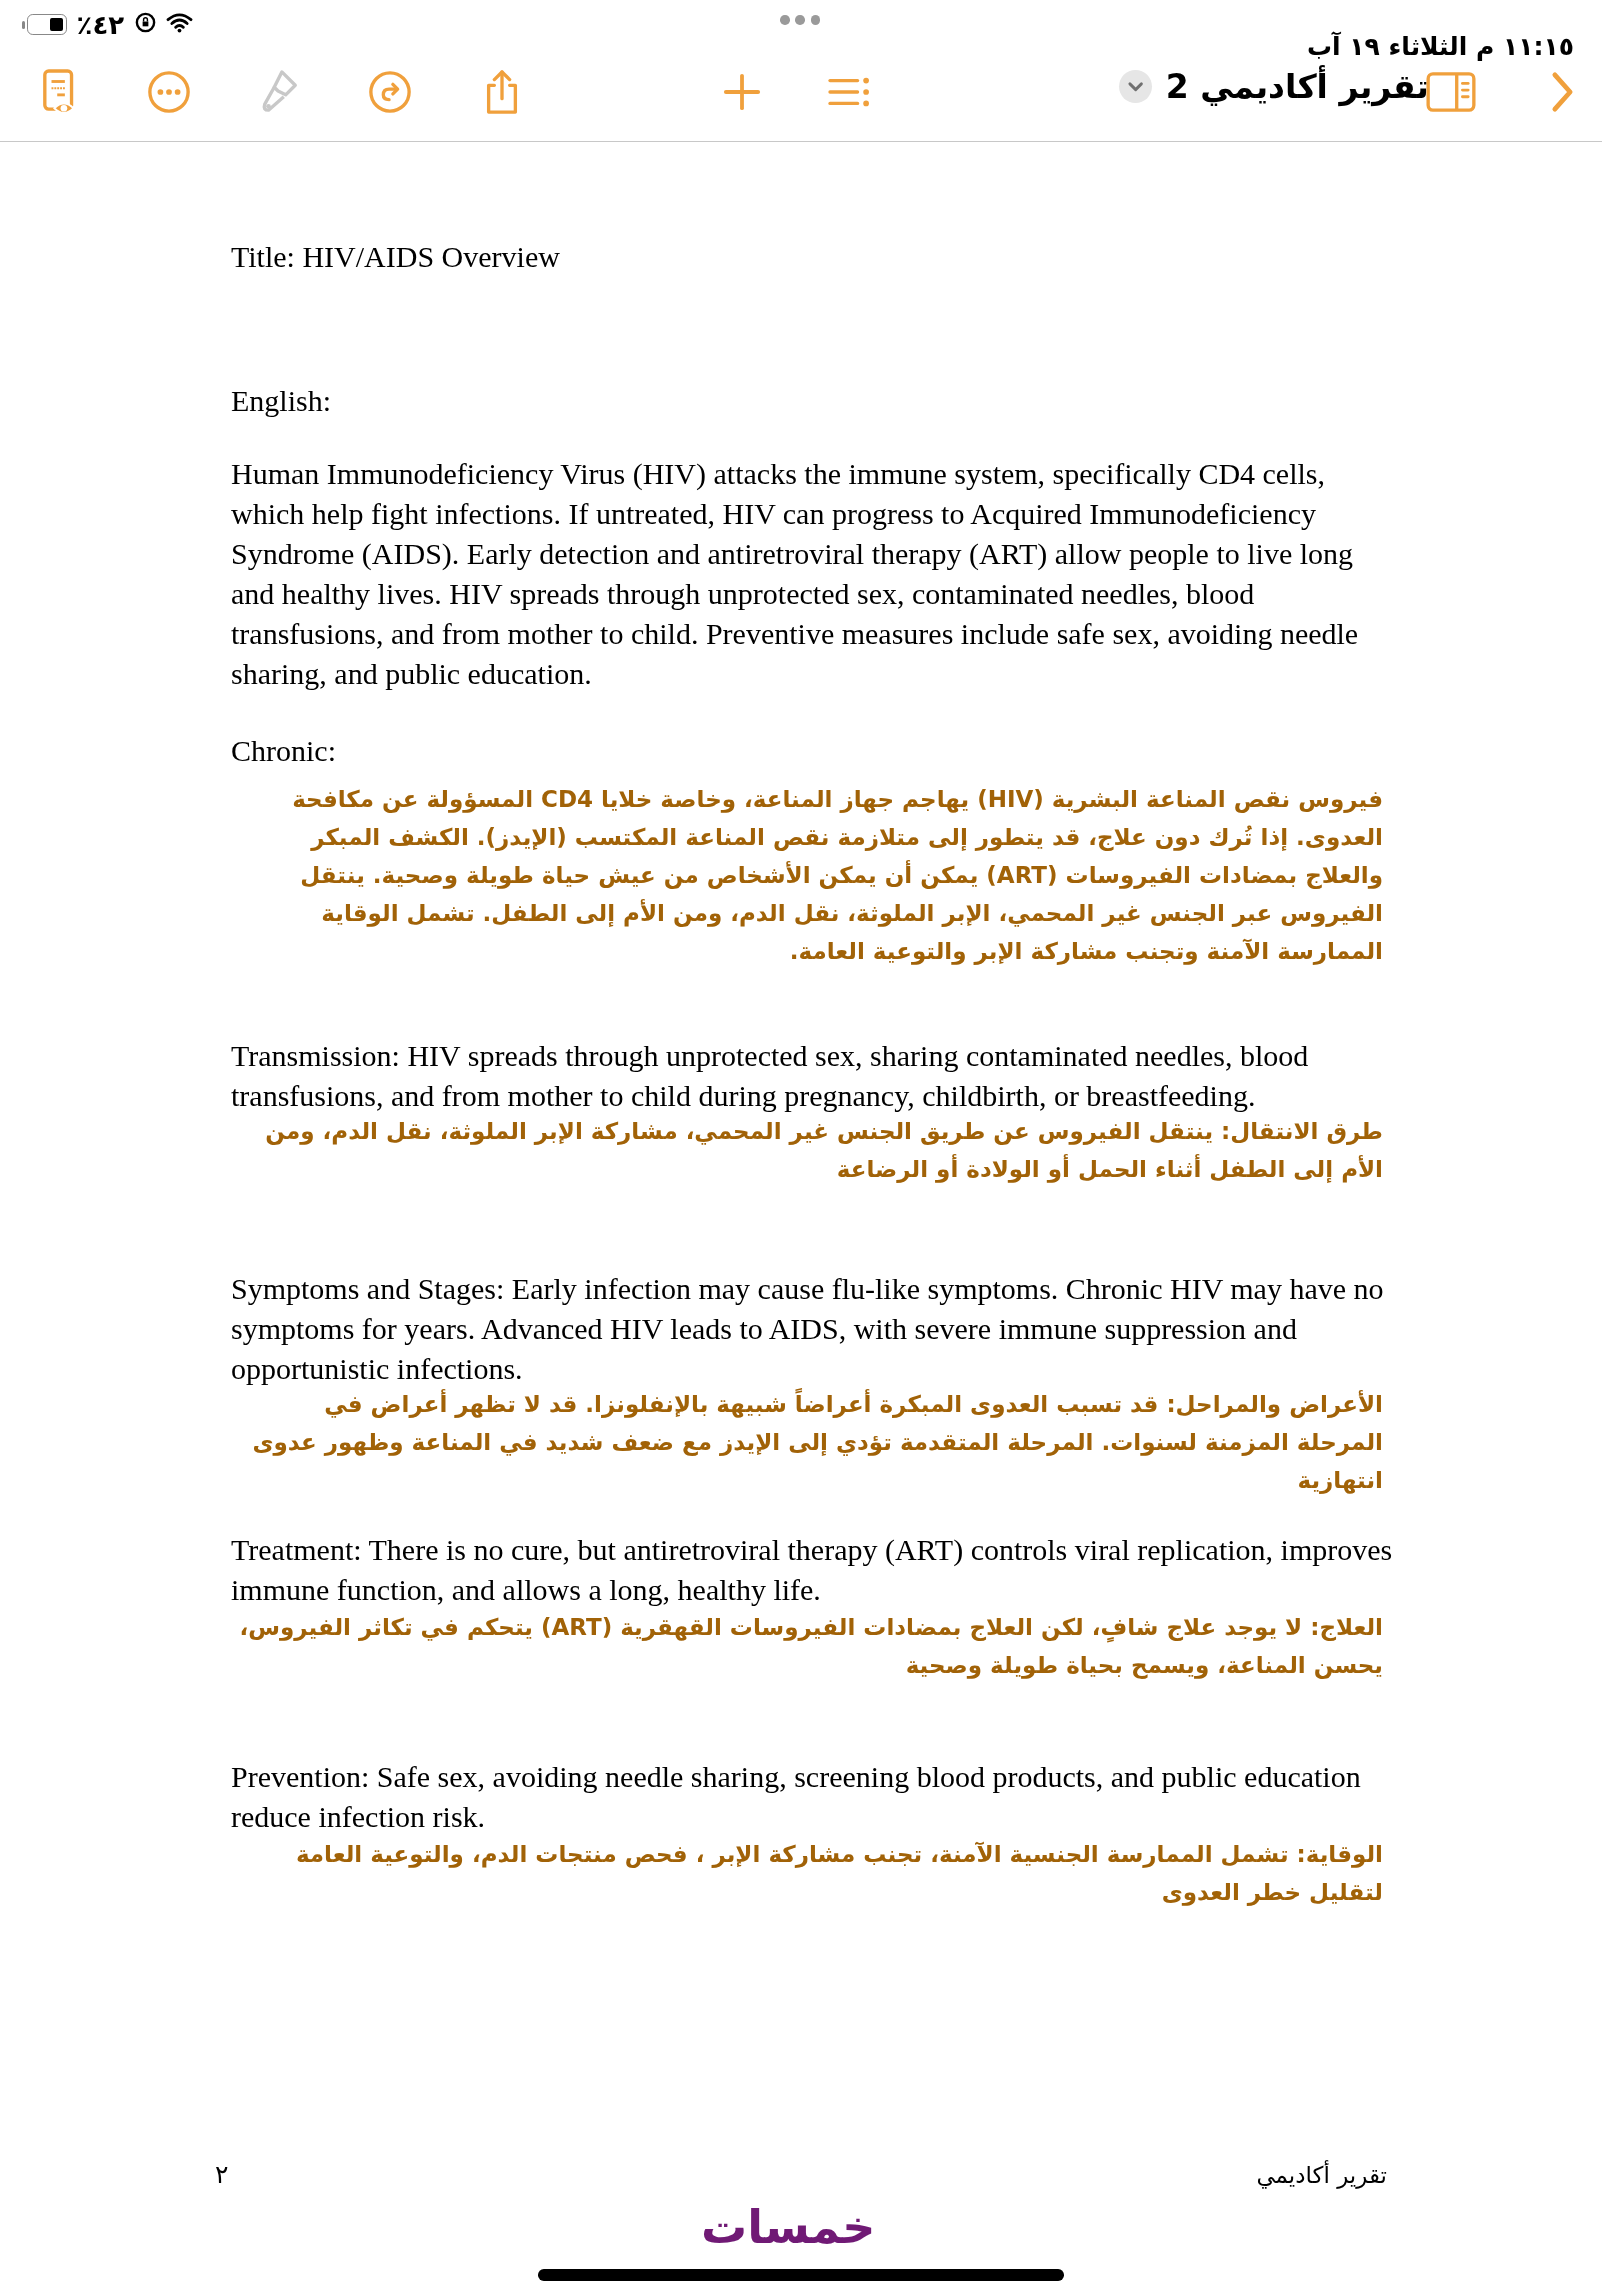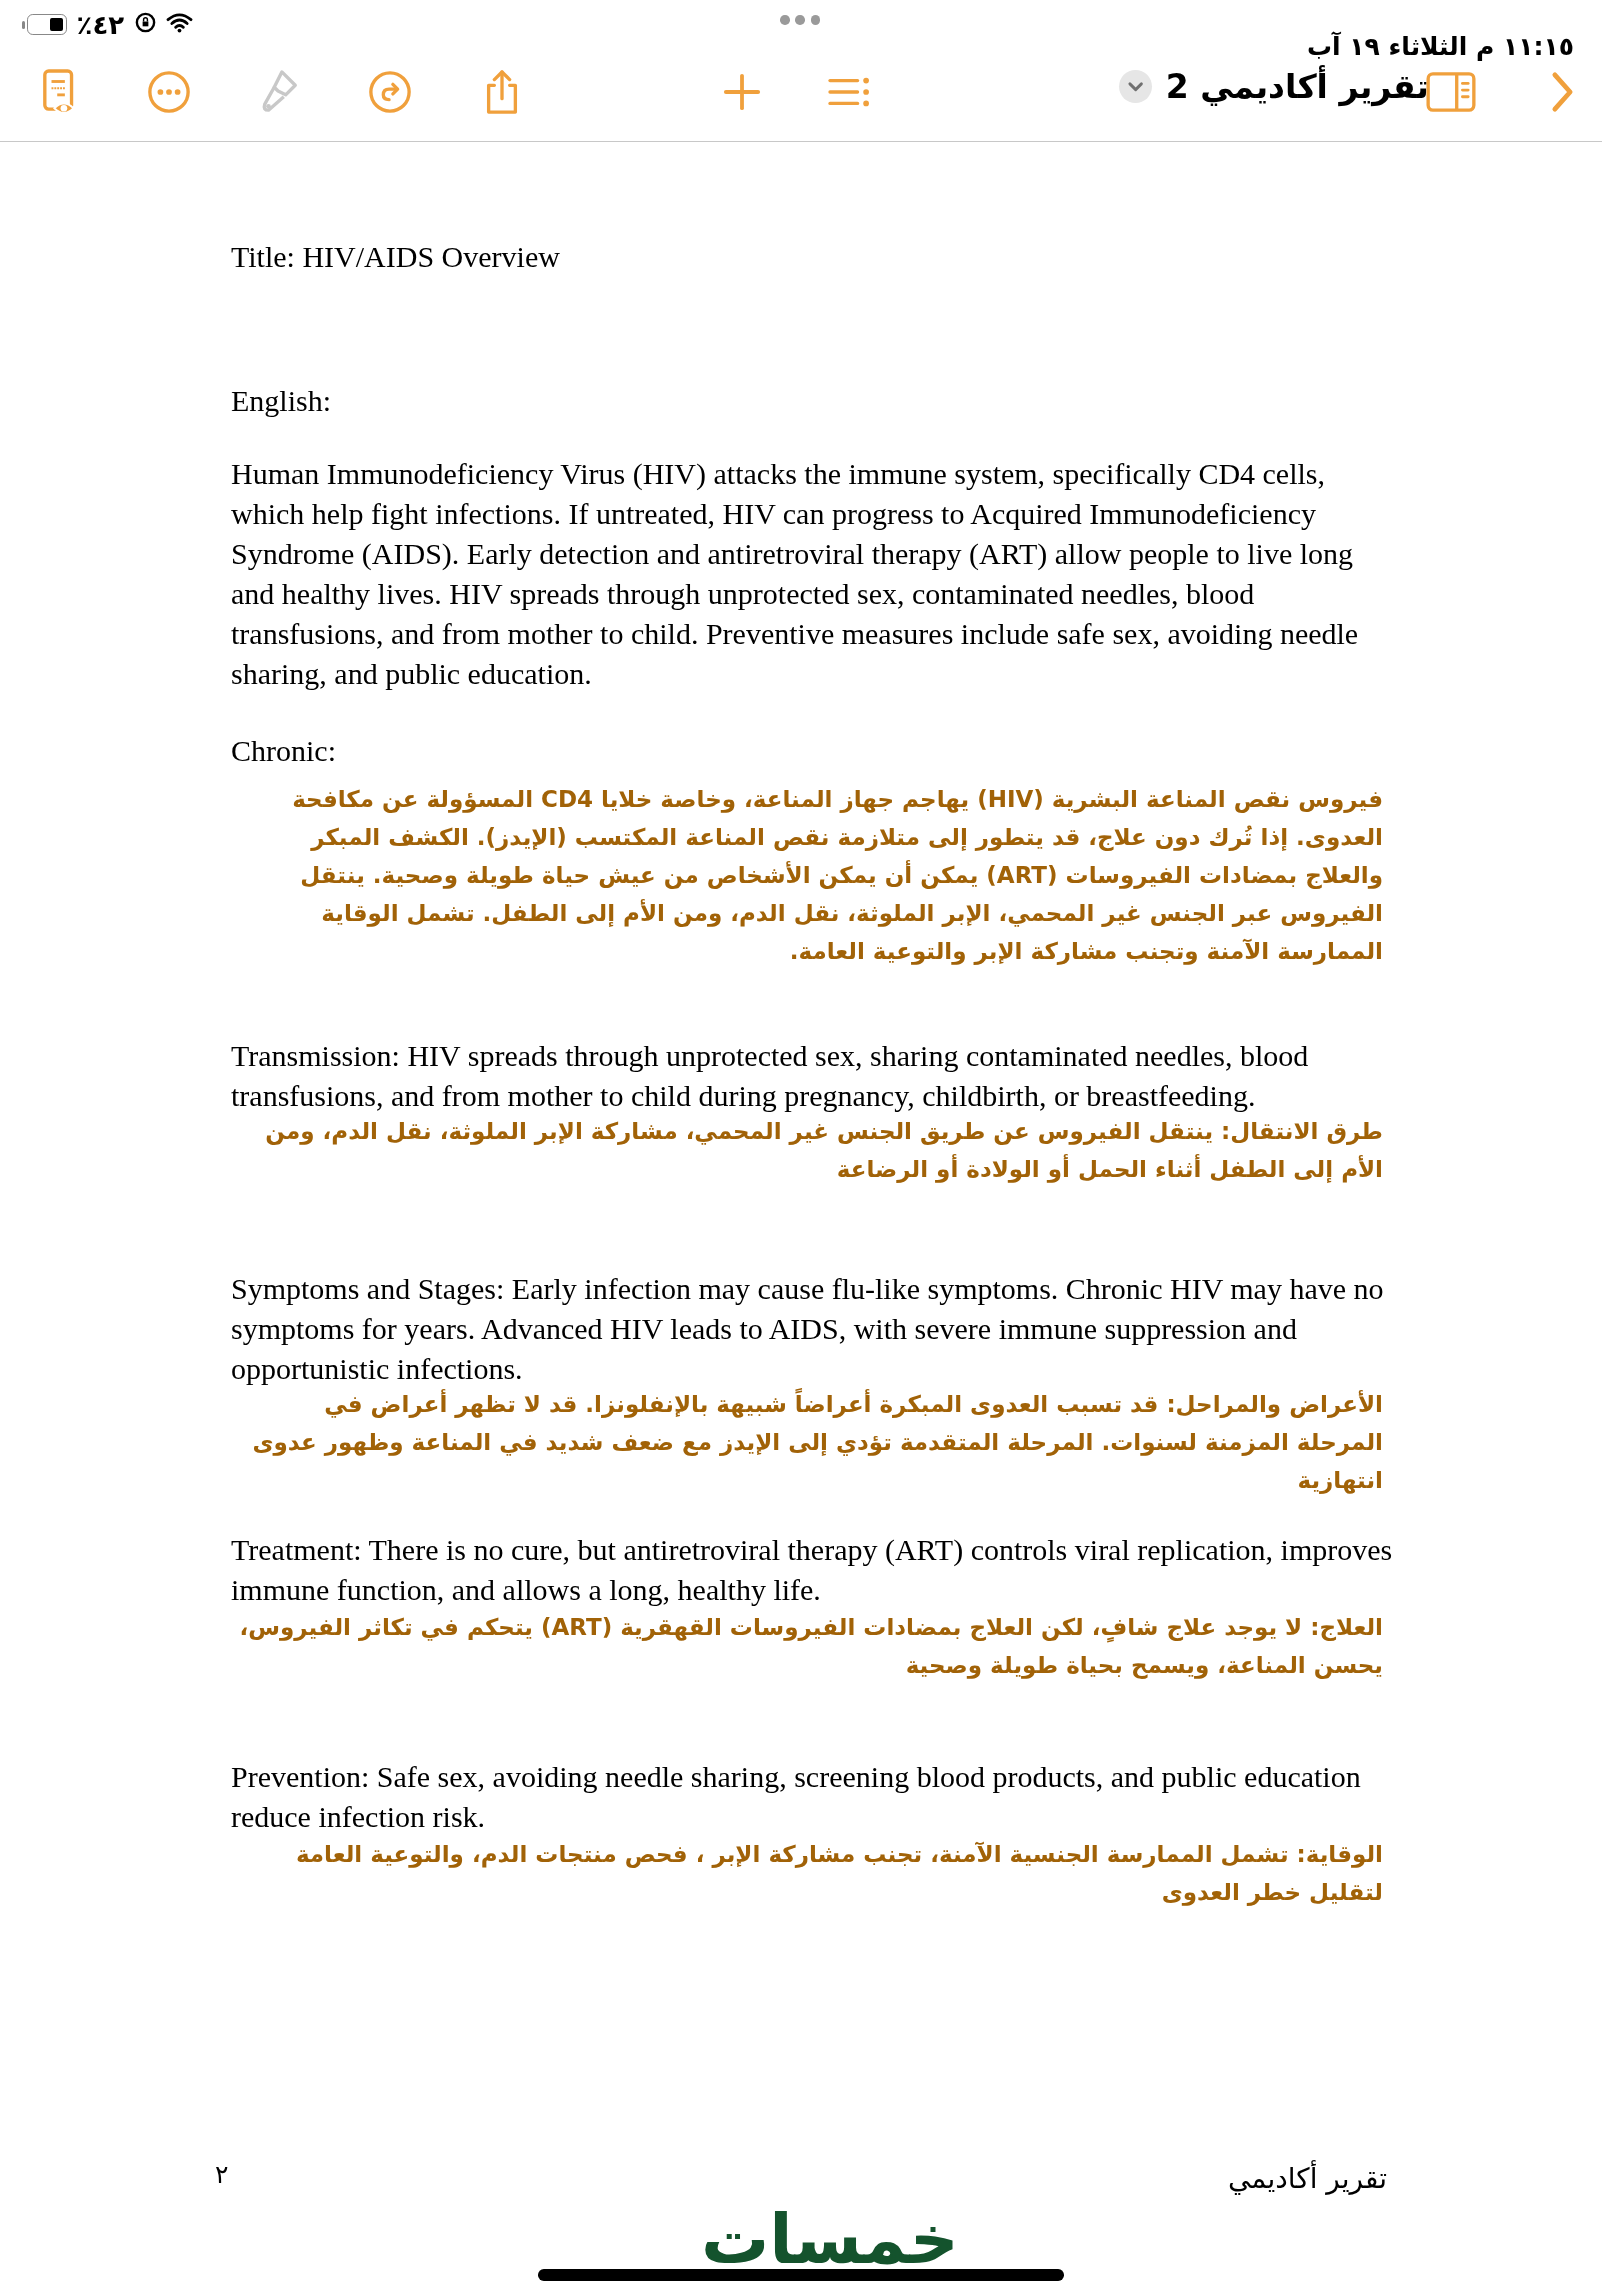--- a/index.html
+++ b/index.html
@@ -23,22 +23,22 @@
   .tb-btn { position: absolute; top: 17.3px; width: 54px; height: 54px; display: flex; align-items: center; justify-content: center; cursor: pointer; }
   .doc-title-wrap { position: absolute; right: 173px; top: 19px; display: flex; align-items: center; gap: 13.4px; direction: rtl; }
   .doc-title { font-size: 33px; font-weight: bold; font-family: "DejaVu Sans", sans-serif; }
   .title-chev { width: 33px; height: 33px; border-radius: 50%; background: #e6e6e6; display: flex; align-items: center; justify-content: center; }
 
   
   .doc { position: absolute; left: 215px; top: 142px; width: 1172px; font-family: "Liberation Serif", serif; }
   .en { font-size: 30px; line-height: 40px; margin: 16px; }
   .ar { font-family: "DejaVu Sans", sans-serif; font-size: 23px; line-height: 38px; direction: rtl; text-align: right; margin: 0; font-weight: bold; color: #a16207; }
   .footer-left { position: absolute; left: 215px; top: 2160px; font-size: 25px; font-family: "DejaVu Sans", sans-serif; }
-  .footer-right { position: absolute; right: 215px; top: 2162px; font-size: 28px; font-family: "DejaVu Sans", sans-serif; direction: rtl; }
-  .watermark { position: absolute; left: 701px; top: 2200px; font-size: 68px; color: #14532d; font-family: "DejaVu Sans", sans-serif; font-weight: bold; direction: rtl; }
+  .footer-right { position: absolute; right: 215px; top: 2162px; font-size: 23px; font-family: "DejaVu Sans", sans-serif; direction: rtl; }
+  .watermark { position: absolute; left: 701px; top: 2200px; font-size: 46px; color: #701a75; font-family: "DejaVu Sans", sans-serif; font-weight: bold; direction: rtl; }
   .home-indicator { position: absolute; left: 538px; top: 2269px; width: 526px; height: 11.5px; background: #000; border-radius: 5.8px; }
 </style>
 </head>
 <body>
 
 <div class="statusbar">
   <div class="sb-left">
     <div class="battery">
         <div class="fill" style="width: 13.4px;"></div>
       </div>

